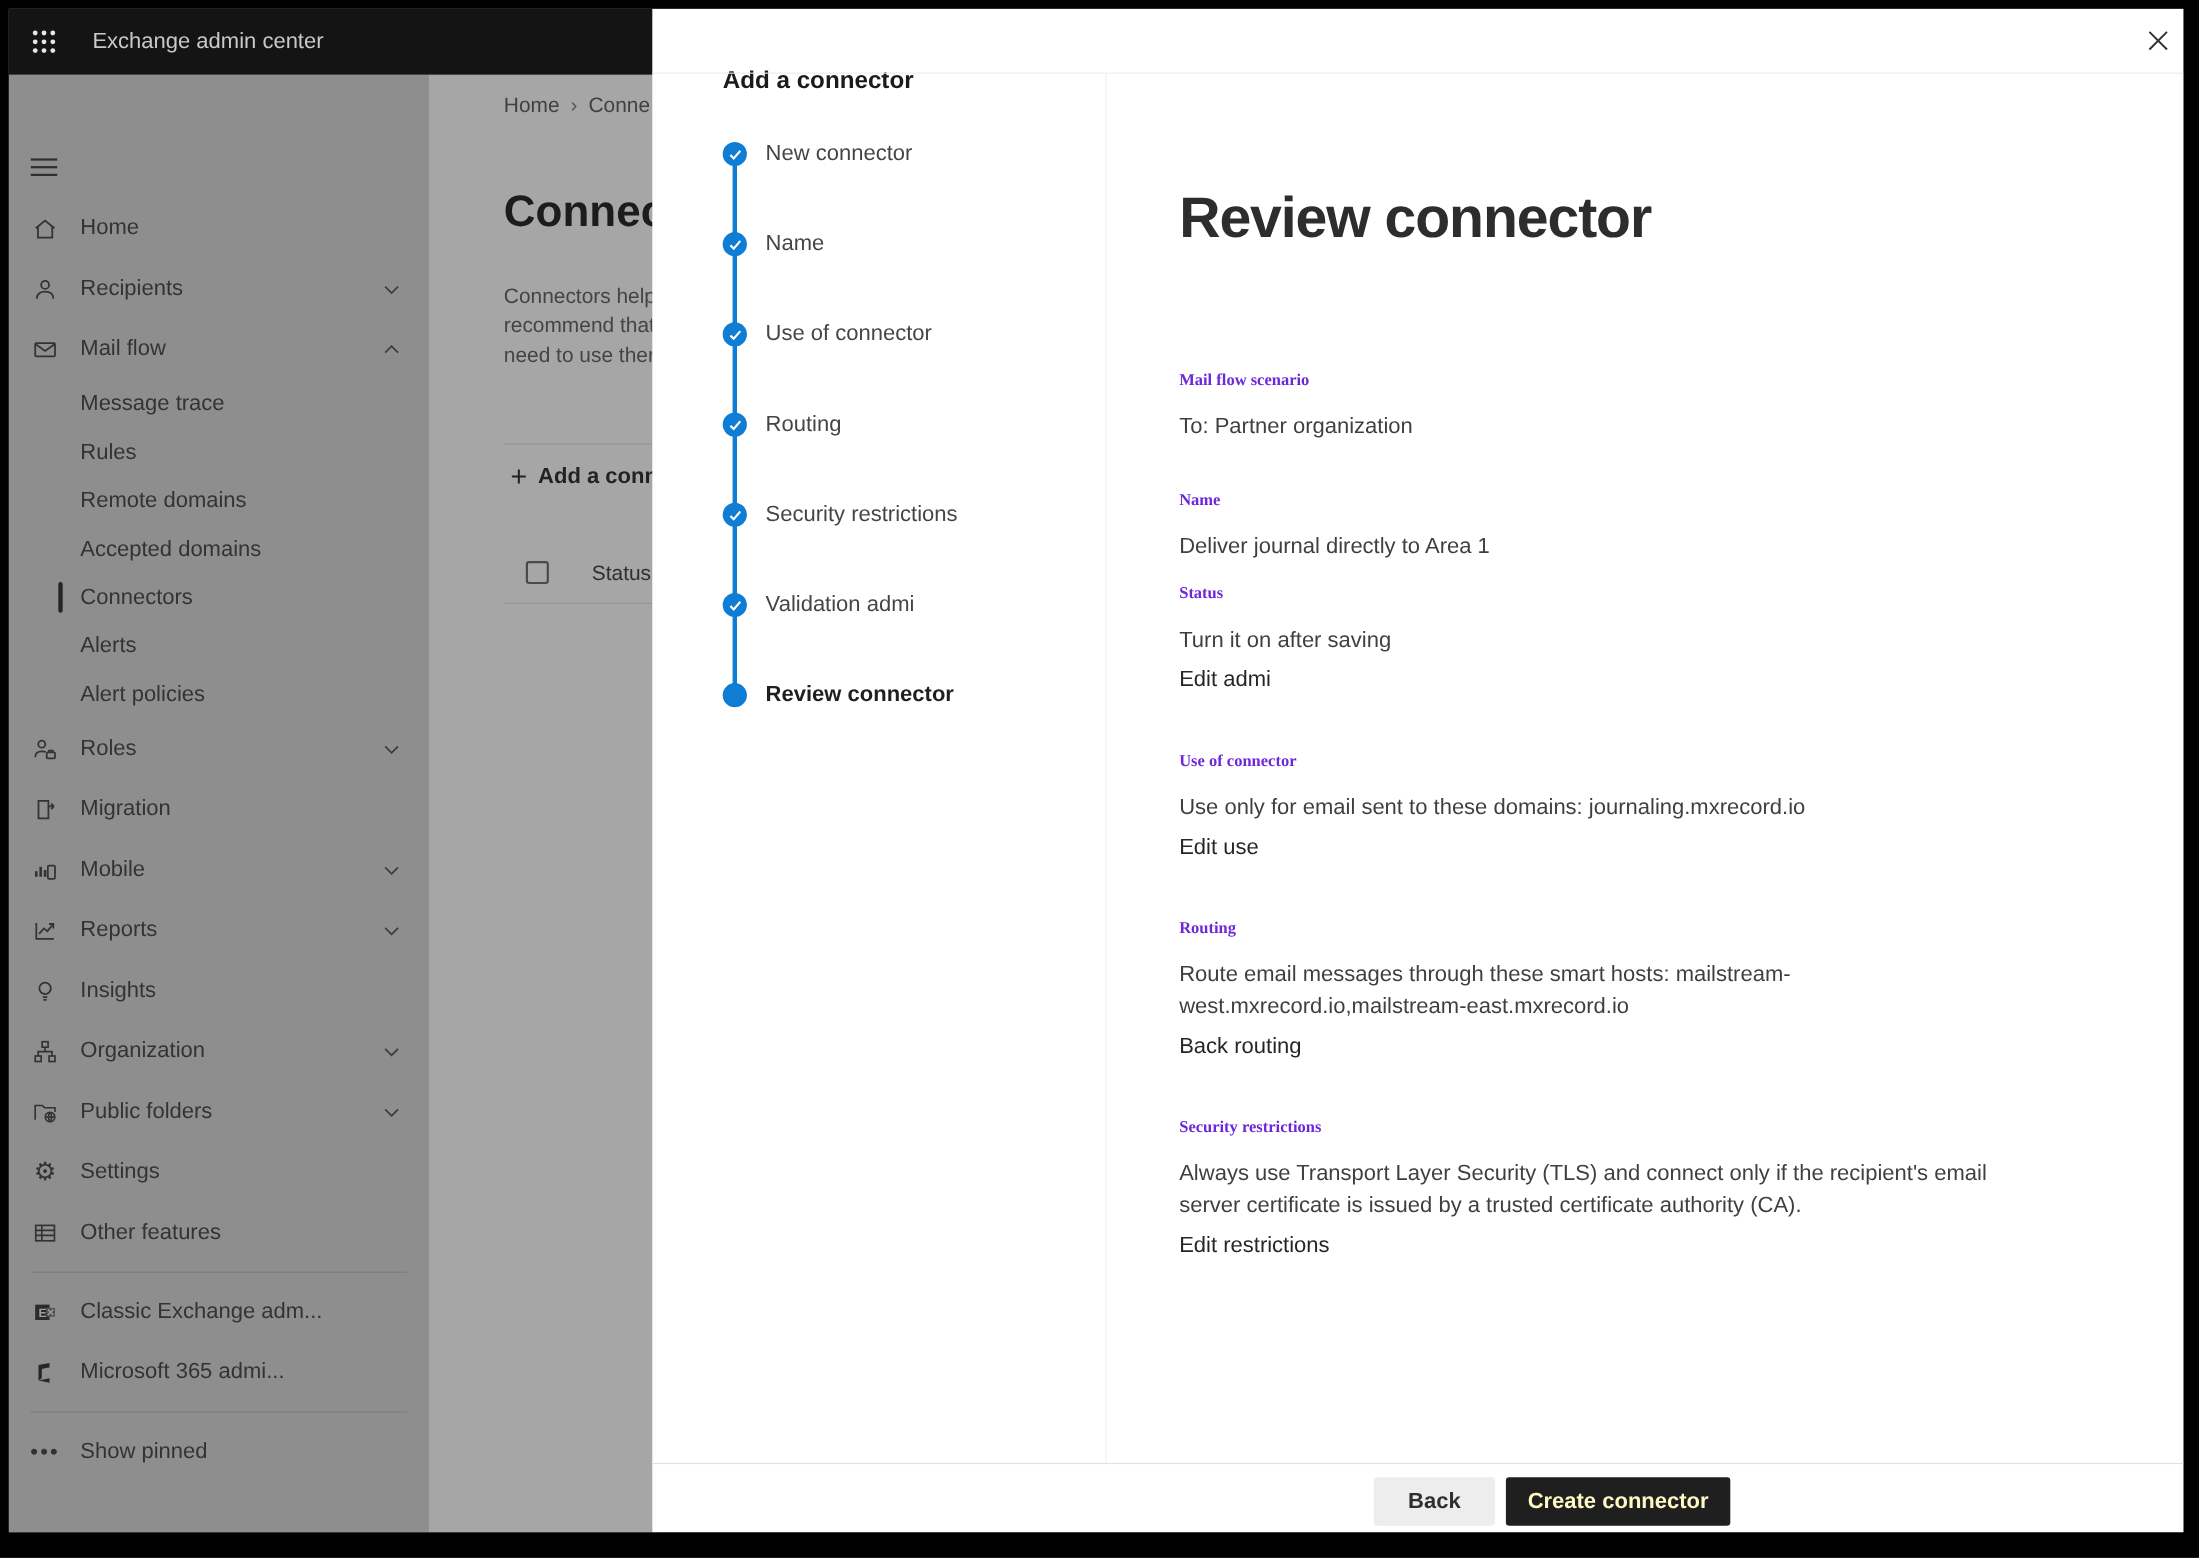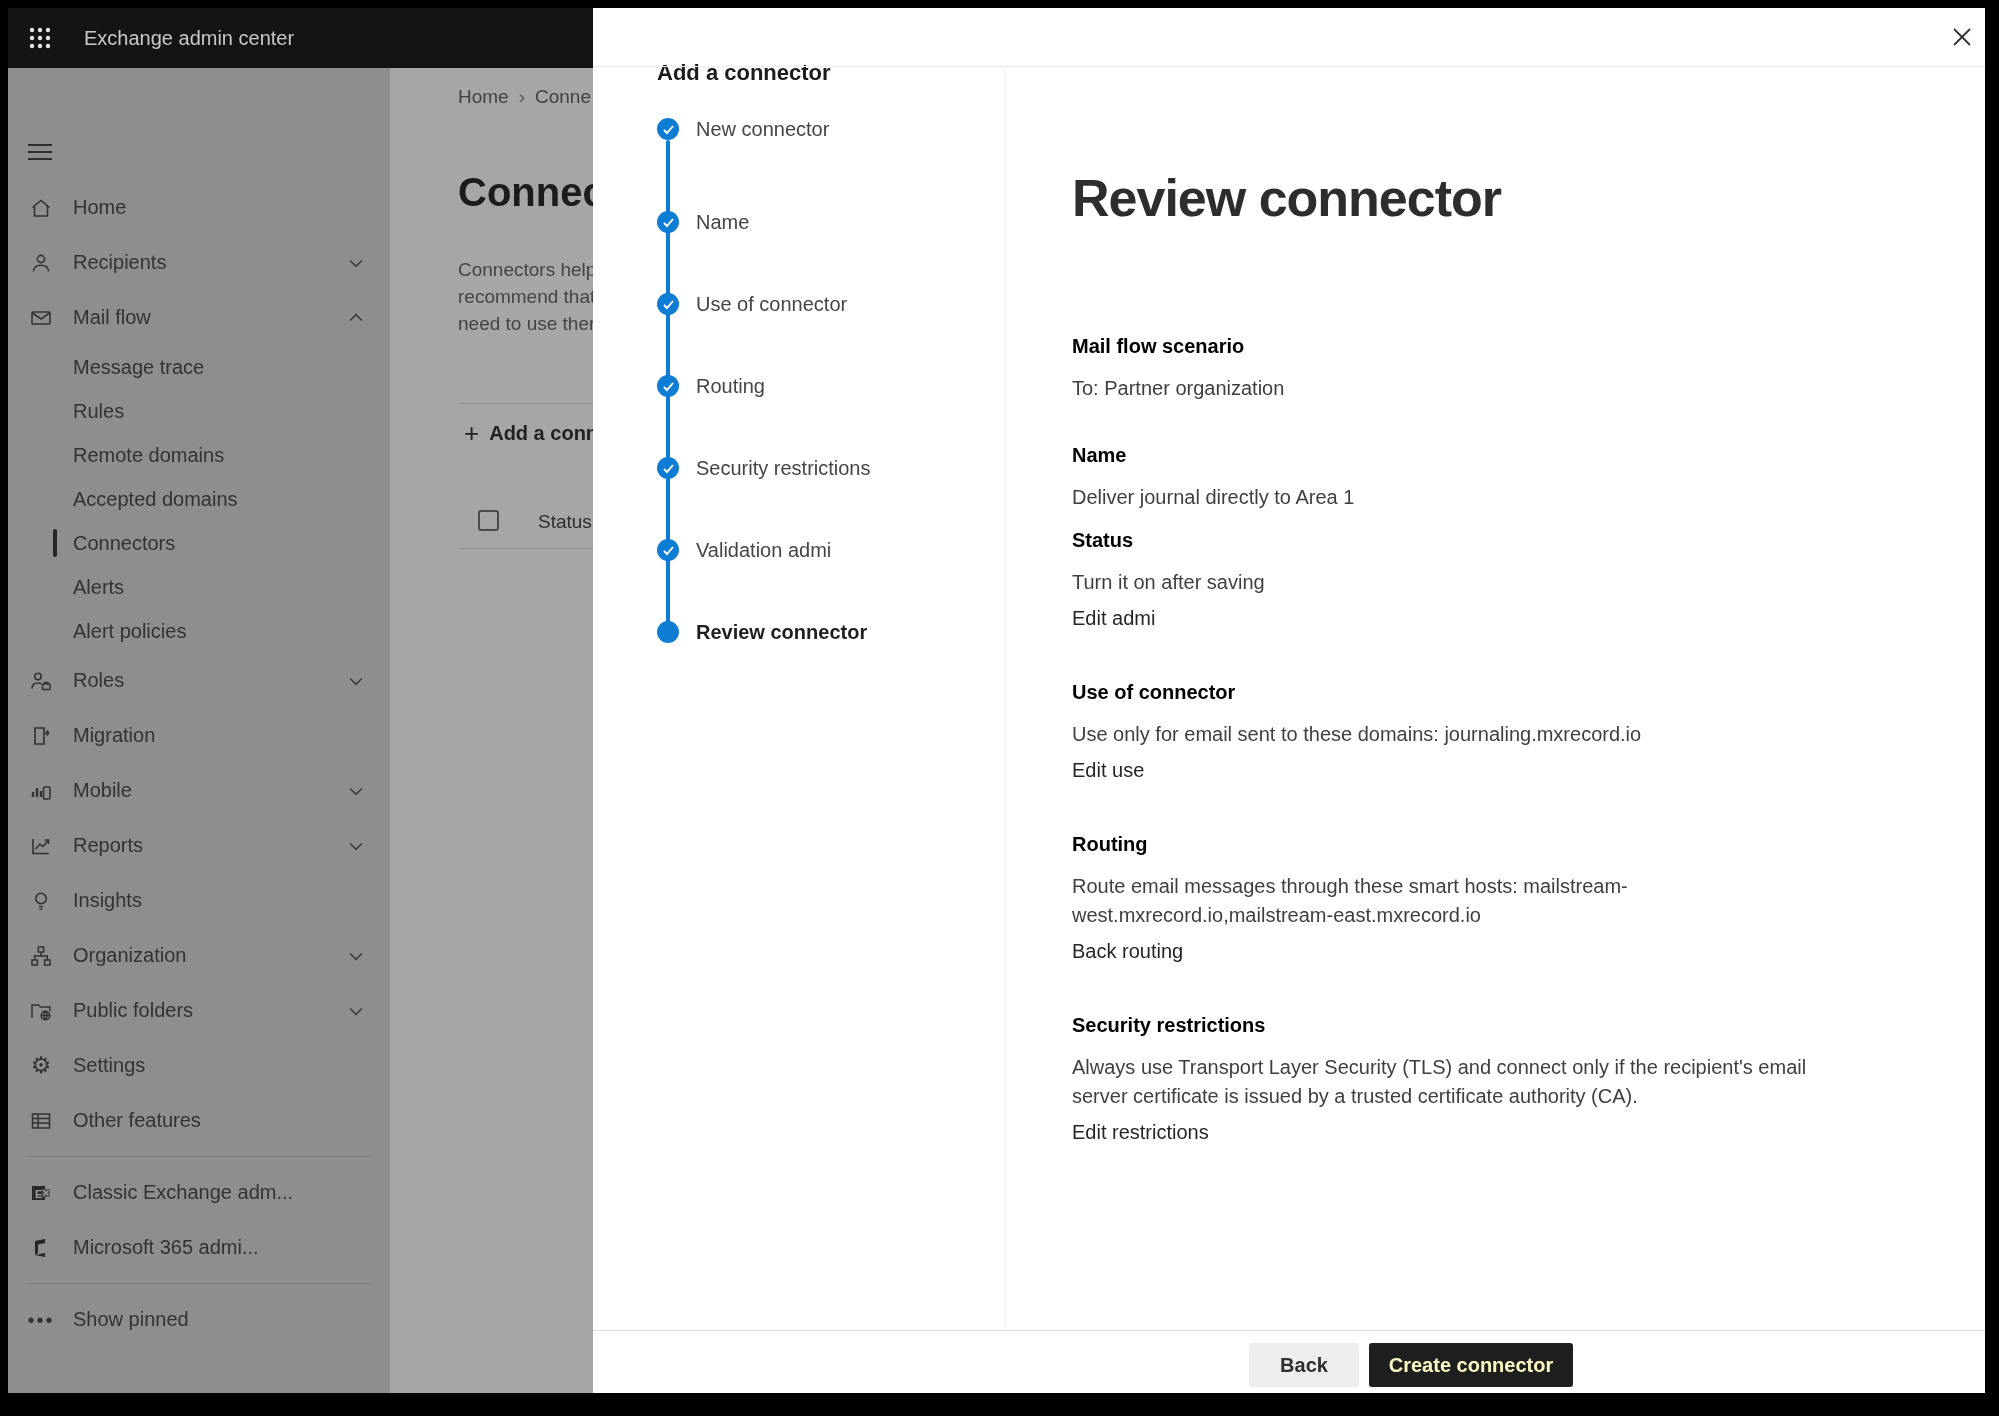--- a/index.html
+++ b/index.html
@@ -52,21 +52,21 @@
   .step{position:absolute;left:0;width:400px;height:34px;cursor:pointer;}
   .step-circle{position:absolute;left:64px;top:50%;margin-top:-11px;width:22px;height:22px;border-radius:50%;display:flex;align-items:center;justify-content:center;}
   .step-label{position:absolute;left:103px;top:50%;transform:translateY(-50%);font-size:20px;color:#454545;white-space:nowrap;}
   .step.current .step-label{font-weight:bold;color:#1f1f1f;}
   #step-line{position:absolute;left:73px;width:4px;border-radius:2px;}
 
   
   #review{position:absolute;left:479px;top:160px;width:778px;}
   #review-title{font-size:52px;font-weight:bold;color:#2d2d2d;letter-spacing:-1px;line-height:60px;margin:0 0 104px 0;}
   .section{margin:0 0 38px 0;}
-  .section h3{font-size:20px;line-height:28px;font-weight:bold;color:#000000;margin:0 0 14px 0;}
+  .section h3{font-size:15px;line-height:28px;font-weight:bold;color:#6d28d9;margin:0 0 14px 0;font-family:Liberation Serif, serif;}
   .section h3:not(:first-child){margin-top:14px;}
   .section p{font-size:20px;line-height:29px;color:#3f3f3f;margin:0 0 7px 0;}
   .section .edit-link{display:inline-block;font-size:20px;line-height:29px;color:#262626;margin:0 0 7px 0;cursor:pointer;}
 
   
   #modal-fdivider{position:absolute;left:0;top:1322px;width:1392px;height:1px;background:#e0e0e0;}
   #btn-back{position:absolute;left:656px;top:1335px;width:110px;height:44px;background:#ededed;border:none;border-radius:3px;font-size:20px;font-weight:bold;color:#2f2f2f;cursor:pointer;}
   #btn-create{position:absolute;left:776px;top:1335px;width:204px;height:44px;background:#1f1f1f;border:none;border-radius:3px;font-size:20px;font-weight:bold;color:#fef9c3;cursor:pointer;}
 </style>
 </head>
@@ -309,21 +309,21 @@
       <div id="modal-header-title">Add a connector</div>
       <div id="modal-close">
         <svg width="22" height="22" viewBox="0 0 22 22" stroke="#333" stroke-width="1.8" fill="none">
           <path d="M3 3 L19 19 M19 3 L3 19"></path>
         </svg>
       </div>
       <div id="modal-hdivider"></div>
 
       <div id="steps">
         <div id="step-line" style="background: rgb(15, 125, 211); top: 132px; height: 492px;"></div>
-      <div class="step" style="top: 104px;">
+      <div class="step" style="top: 115px;">
             <div class="step-circle" style="background: rgb(15, 125, 211);">
               <svg width="13" height="13" viewBox="0 0 13 13" fill="none" stroke="#fff" stroke-width="1.9">
                 <path d="M2 7 L5 10 L11 3"></path>
               </svg>
             </div>
             <div class="step-label">New connector</div>
           </div>
           <div class="step" style="top: 197px;">
             <div class="step-circle" style="background: rgb(15, 125, 211);">
               <svg width="13" height="13" viewBox="0 0 13 13" fill="none" stroke="#fff" stroke-width="1.9">

